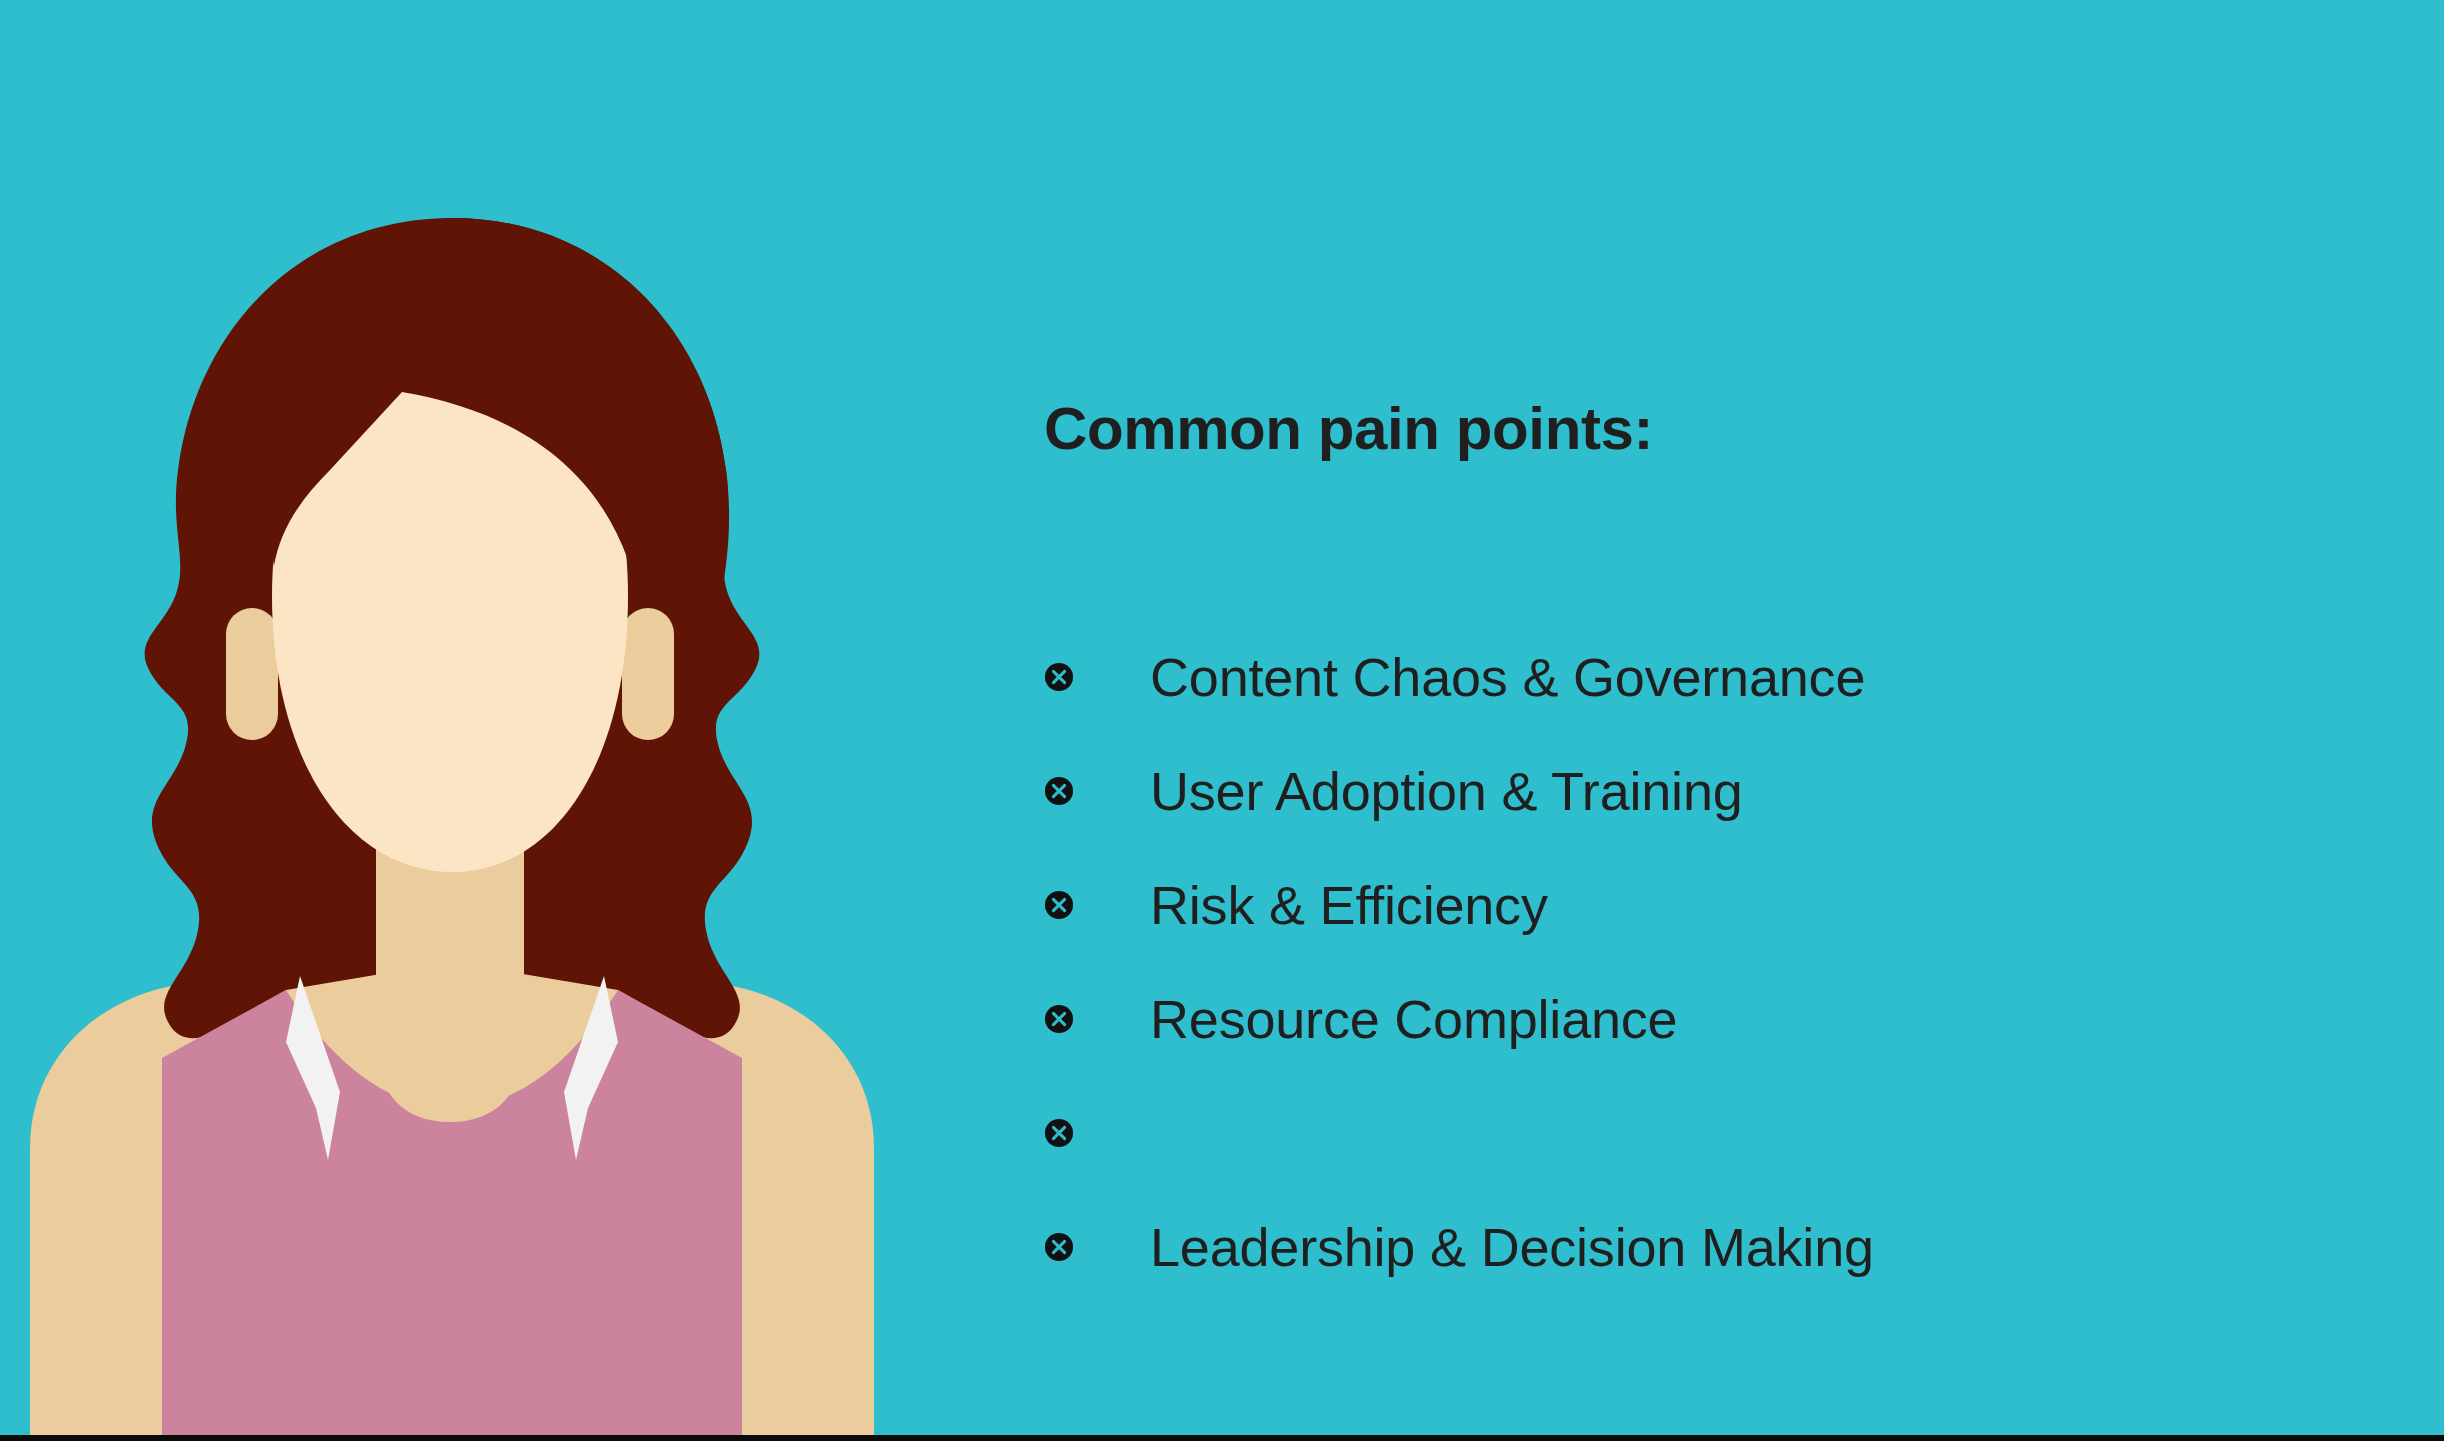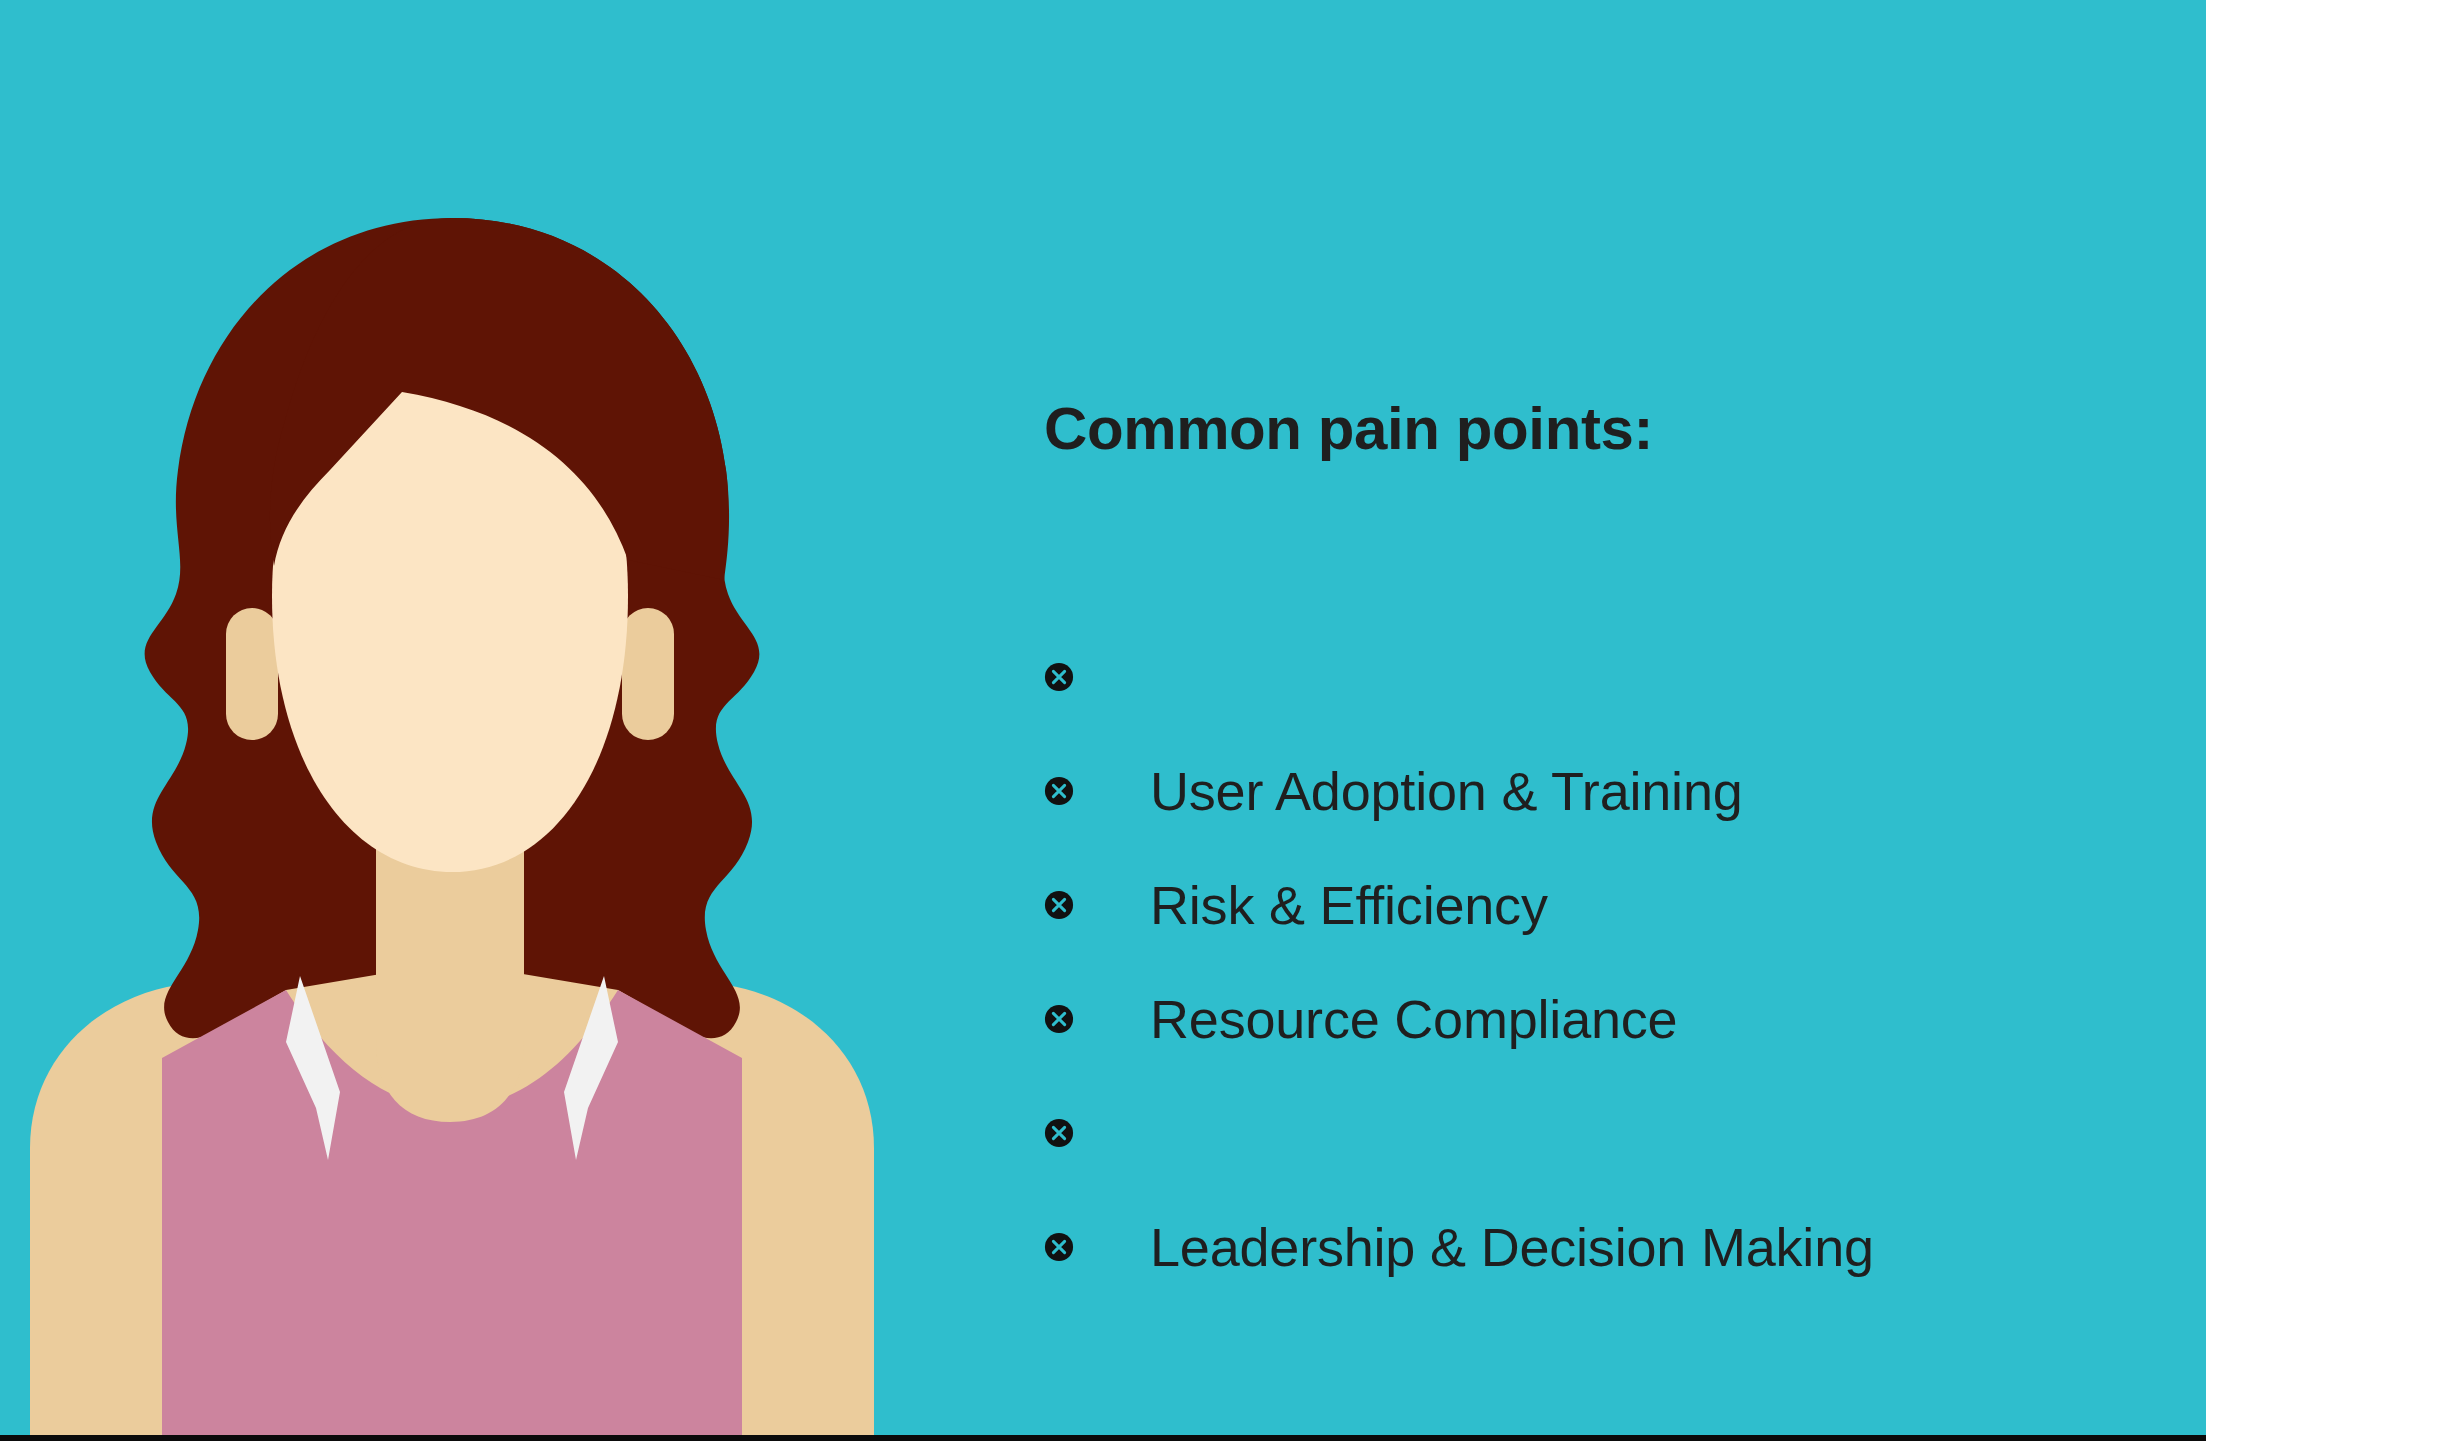--- a/index.html
+++ b/index.html
@@ -2,21 +2,21 @@
 <html><head>
 <meta charset="utf-8">
 <style>
   html, body {
     margin: 0;
     padding: 0;
     background: #ffffff;
   }
   #slide {
     position: relative;
-    width: 2206px;
+    width: 2444px;
     height: 1441px;
     overflow: hidden;
     background: #2FBECD;
     font-family: "Liberation Sans", sans-serif;
     border-bottom: 6px solid #0b0b0b;
     box-sizing: border-box;
   }
 
   
   #avatar {
@@ -171,20 +171,21 @@
 
     <div class="heading">Common pain points:</div>
 
     <ul class="bullet-list">
 
       <li class="bullet-item">
         <svg class="bullet-icon" viewBox="0 0 32 32">
           <circle cx="16" cy="16" r="15" fill="#111111"></circle>
           <path d="M 10 10 L 22 22 M 22 10 L 10 22" stroke="#2FBECD" stroke-width="3.2" stroke-linecap="round"></path>
         </svg>
+        <span class="bullet-label">Content Chaos &amp; Governance</span>
       </li>
 
       <li class="bullet-item">
         <svg class="bullet-icon" viewBox="0 0 32 32">
           <circle cx="16" cy="16" r="15" fill="#111111"></circle>
           <path d="M 10 10 L 22 22 M 22 10 L 10 22" stroke="#2FBECD" stroke-width="3.2" stroke-linecap="round"></path>
         </svg>
         <span class="bullet-label">User Adoption &amp; Training</span>
       </li>
 

